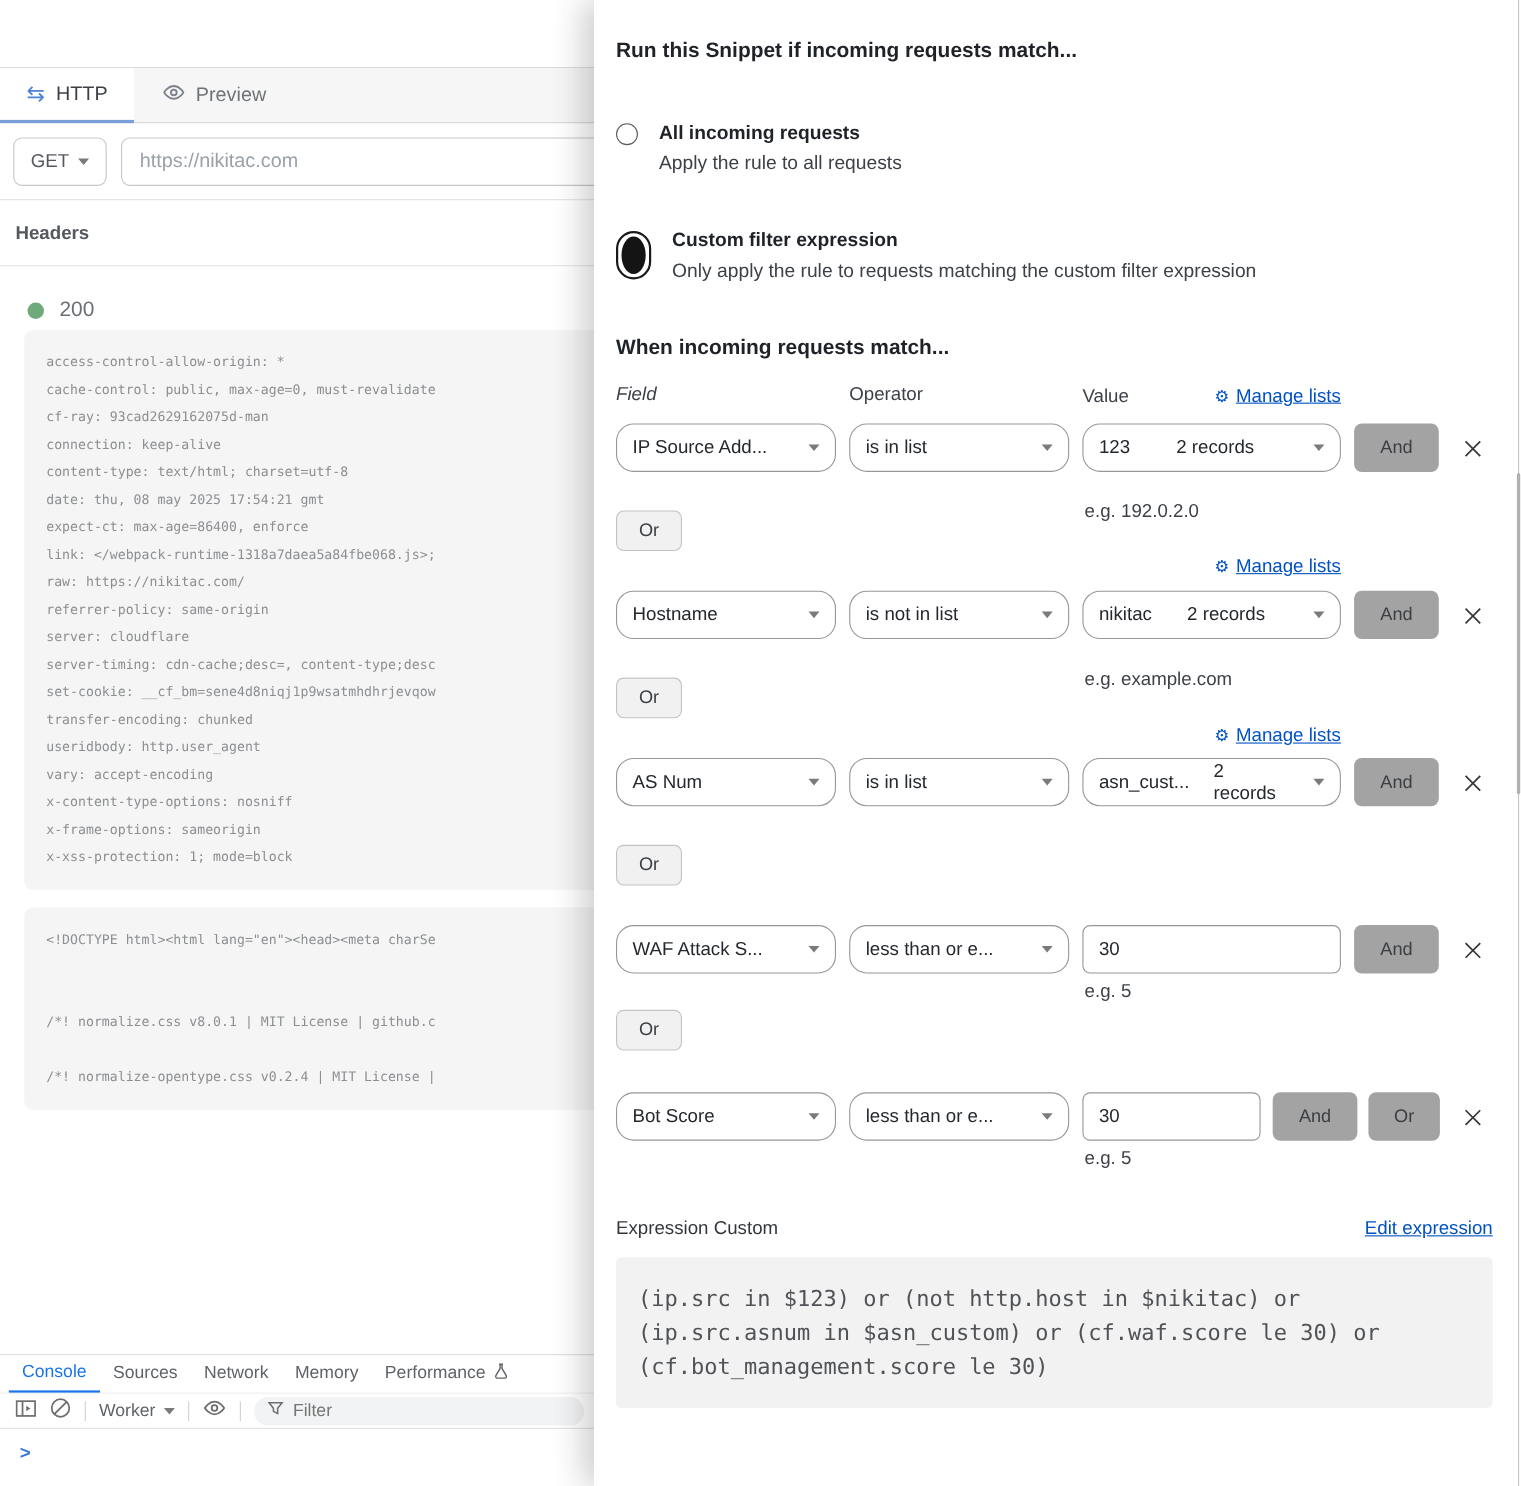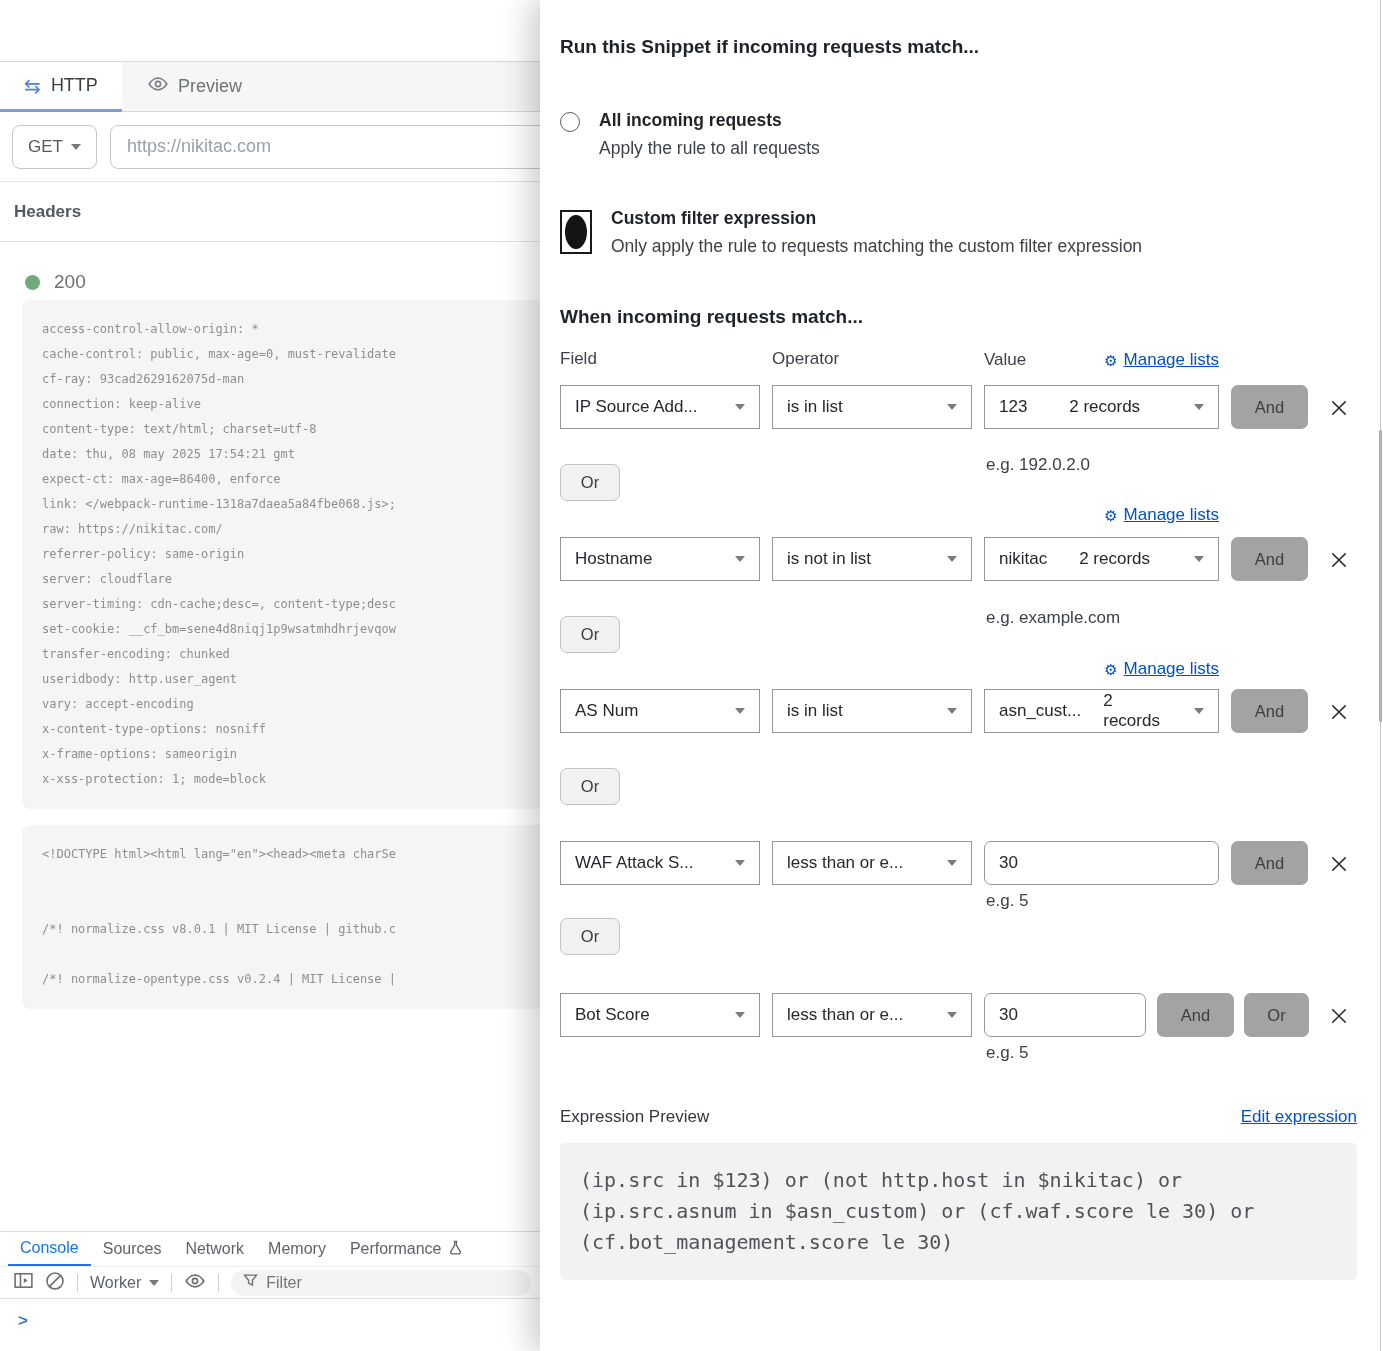--- a/index.html
+++ b/index.html
@@ -51,29 +51,29 @@
   .drawer-title { margin-bottom:52px; }
   .radio-option { display:flex; gap:19px; margin-bottom:49px; }
   .radio { width:20px; height:20px; border-radius:50%; border:1.5px solid #5c5c5c; background:#fff; flex:none; margin-top:2px; position:relative; }
   .radio.sel { border:2px solid #191919; }
   .radio.sel::after { content:""; position:absolute; inset:3px; border-radius:50%; background:#141414; }
   .opt-label { font-size:17.5px; font-weight:bold; color:#1f2328; margin-bottom:7px; }
   .opt-desc { font-size:17.5px; color:#3d4148; }
   .match-title { margin-bottom:21px; }
 
   .cols-labels { display:flex; height:22px; margin-bottom:14px; font-size:17px; color:#3d4148; }
-  .col-field { width:212px; }
+  .col-field { width:212px;font-style:italic; }
   .col-op { width:212px; }
   .col-val { width:235px; display:flex; justify-content:space-between; align-items:center; }
   .manage { display:inline-flex; align-items:center; gap:6px; }
   .manage .gear { color:#0051c3; font-size:15px; line-height:1; }
   .manage a, .link { color:#0051c3; font-size:17px; text-decoration:underline; cursor:pointer; }
 
   .rule-row { display:flex; align-items:center; height:44px; position:relative; }
-  .sel { height:44px; border:1px solid #979797; border-radius:0; background:#fff; display:flex; align-items:center;
+  .sel { height:44px; border:1px solid #979797; border-radius:16px; background:#fff; display:flex; align-items:center;
          padding:0 14px; font-size:17px; color:#24282d; }
   .sel .caret { margin-left:auto; }
   .sel.field { width:200px; }
   .sel.op { width:200px; margin-left:12px; }
   .sel.val { width:235px; margin-left:12px;gap:22px; }
   .sel.val .records { margin-left:auto; padding-right:12px; }
   .num-input { height:44px; border:1px solid #979797; border-radius:7px; margin-left:12px; padding:0 14px;
                font-size:17px; color:#24282d; font-family:"Liberation Sans",sans-serif; outline:none; }
   .num-input.wide { width:235px; }
   .num-input.narrow { width:162px; }
@@ -376,21 +376,21 @@
       <button class="btn or2">Or</button>
       <span class="row-x"><svg width="20" height="20" viewBox="0 0 18 18">
             <path d="M3 3l12 12M15 3L3 15" stroke="#33373c" stroke-width="1.4" fill="none"></path>
           </svg></span>
     </div>
     <div class="after5">
       <span class="hint-after">e.g. 5</span>
     </div>
 
     <div class="preview-header">
-      <span class="preview-label">Expression Preview</span>
+      <span class="preview-label">Expression Custom</span>
       <a class="link">Edit expression</a>
     </div>
     <pre class="expr-block">(ip.src in $123) or (not http.host in $nikitac) or
 (ip.src.asnum in $asn_custom) or (cf.waf.score le 30) or
 (cf.bot_management.score le 30)</pre>
   </div>
 
   <div class="scroll-edge"></div>
   <div class="scroll-thumb"></div>
 </div>

